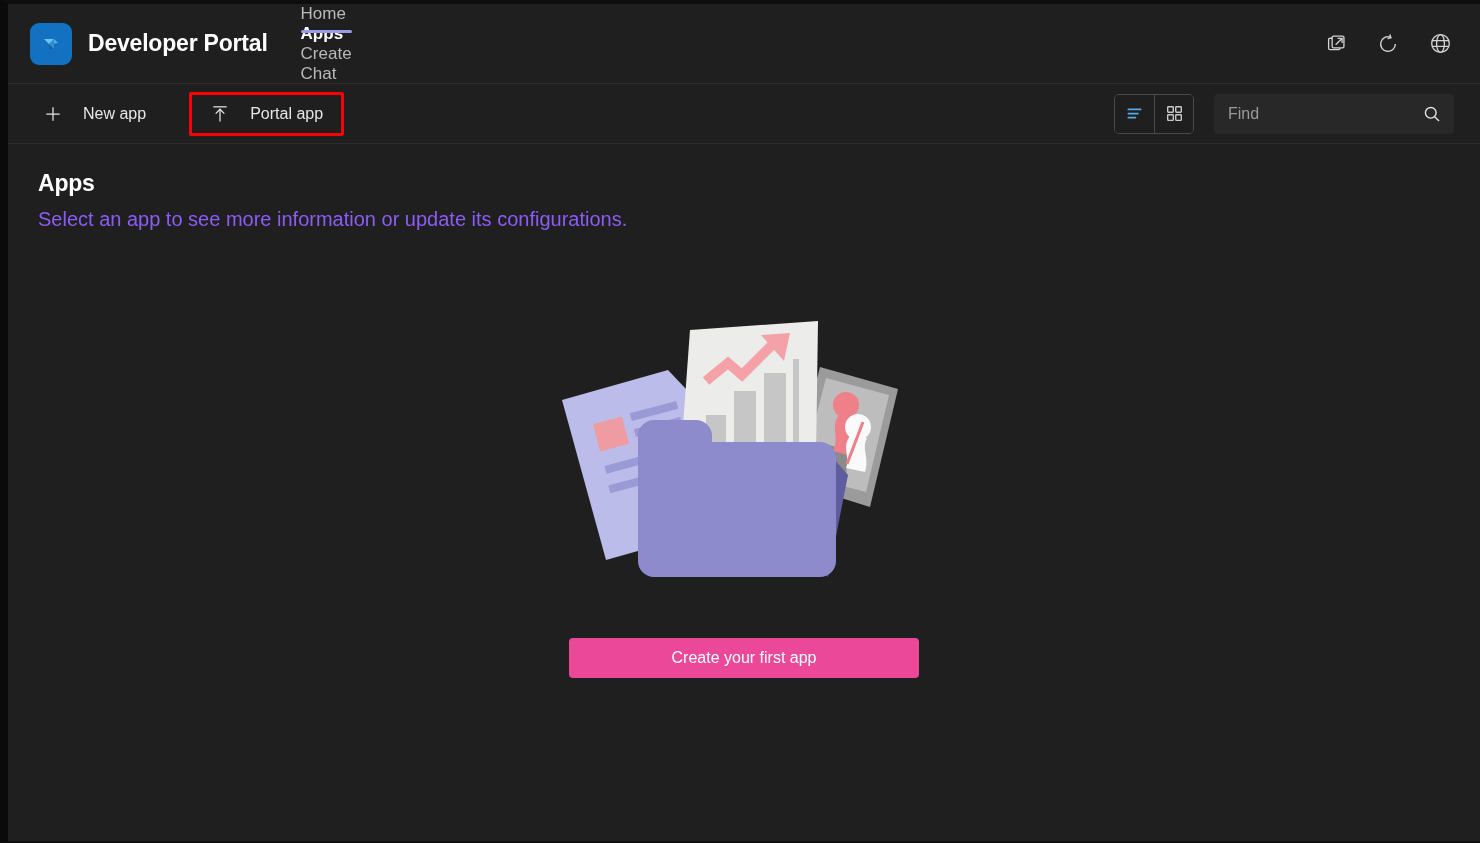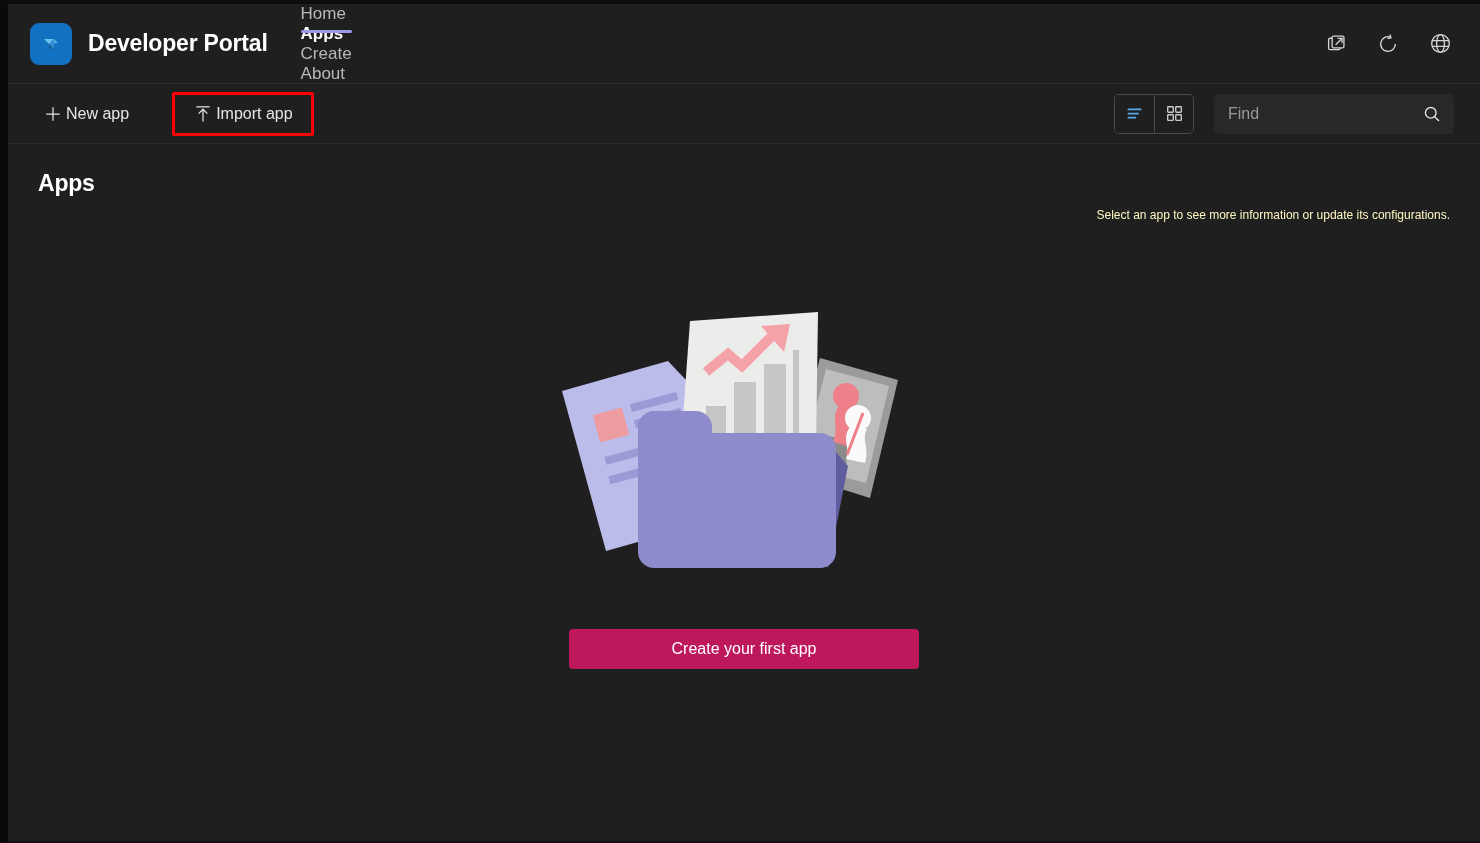--- a/index.html
+++ b/index.html
@@ -119,21 +119,21 @@
     background: #1f1f1f;
     display: flex;
     align-items: center;
     padding: 0 26px 0 14px;
     border-bottom: 1px solid #2b2b2b;
   }
 
   .cmd-btn {
     display: flex;
     align-items: center;
-    gap: 3px;
+    gap: 20px;
     height: 44px;
     padding: 0 18px;
     font-size: 16px;
     color: #e6e6e6;
     cursor: pointer;
     border: 3px solid transparent;
     border-radius: 2px;
     white-space: nowrap;
   }
 
@@ -222,43 +222,42 @@
 
   .page-title {
     font-size: 23px;
     font-weight: bold;
     color: #ffffff;
     letter-spacing: -0.2px;
   }
 
   .page-subtitle {
     margin-top: 11px;
-    font-size: 12px;
-    color: #fef9c3;
-    text-align: right;
+    font-size: 20px;
+    color: #8b5cf6;
   }
 
   
   .empty-state {
     margin-top: 84px;
     display: flex;
     flex-direction: column;
     align-items: center;
   }
 
   .empty-illustration {
     width: 372px;
     height: 275px;
   }
 
   .cta-button {
     margin-top: 48px;
     width: 350px;
     height: 40px;
-    background: #be185d;
+    background: #ec4899;
     border: none;
     border-radius: 4px;
     color: #ffffff;
     font-family: "Liberation Sans", sans-serif;
     font-size: 16px;
     cursor: pointer;
     display: flex;
     align-items: center;
     justify-content: center;
   }
@@ -279,21 +278,21 @@
           <polygon points="10,12 15,7 15,17" fill="#2f8fd0"></polygon>
         </svg>
       </div>
       <div class="brand-title">Developer Portal</div>
     </div>
 
     <nav class="nav">
       <div class="nav-item">Home</div>
       <div class="nav-item active">Apps</div>
       <div class="nav-item">Create</div>
-      <div class="nav-item">About</div>
+      <div class="nav-item">Chat</div>
       <div class="nav-item">Home</div>
     </nav>
 
     <div class="topbar-actions">
       <div class="icon-btn">
         <svg width="21" height="21" viewBox="0 0 24 24" fill="none" stroke="currentColor" stroke-width="1.5">
           <rect x="3" y="6" width="13" height="13" rx="1.5"></rect>
           <rect x="7" y="3.5" width="13.5" height="13.5" rx="1.5" fill="#1f1f1f"></rect>
           <path d="M11 13.5 L18 6.5"></path>
           <path d="M13.2 6.2 L18.4 6.2 L18.4 11.4"></path>
@@ -327,21 +326,21 @@
     </div>
 
     <div class="cmd-btn highlighted">
       <span class="cmd-icon">
         <svg width="20" height="20" viewBox="0 0 24 24" fill="none" stroke="currentColor" stroke-width="1.5">
           <path d="M4 3.4 H20"></path>
           <path d="M12 21 V6.6"></path>
           <path d="M6.8 11.6 L12 6.3 L17.2 11.6"></path>
         </svg>
       </span>
-      <span>Import app</span>
+      <span>Portal app</span>
     </div>
 
     <div class="toolbar-right">
 
       <div class="view-toggle">
         <div class="view-btn">
           <svg width="21" height="21" viewBox="0 0 24 24">
             <rect x="4" y="6.4" width="16" height="2" rx="1" fill="#56a9e8"></rect>
             <rect x="4" y="11" width="13" height="2" rx="1" fill="#56a9e8"></rect>
             <rect x="4" y="15.6" width="10" height="2" rx="1" fill="#56a9e8"></rect>

